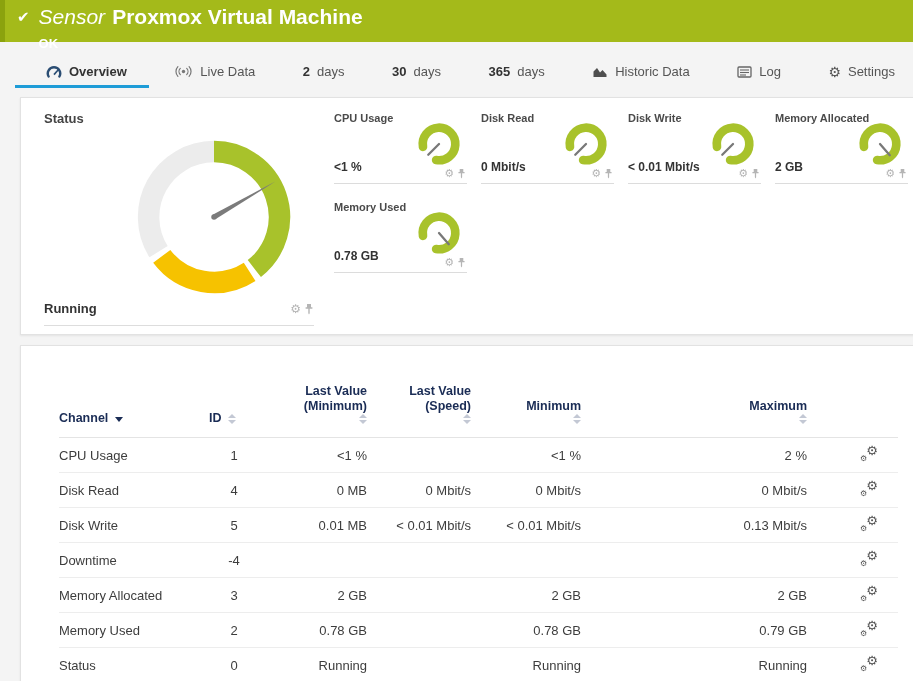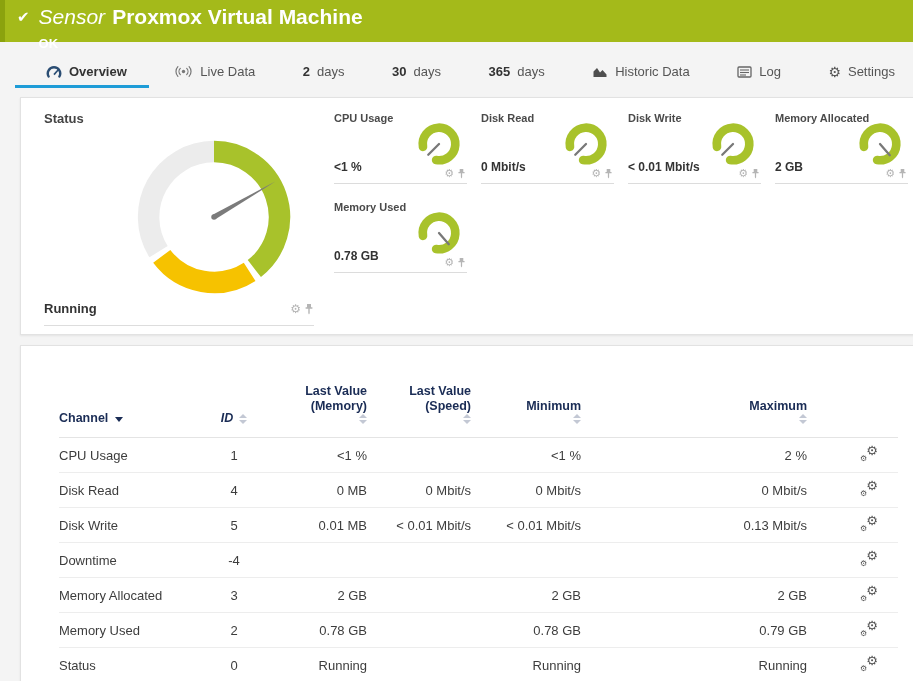--- a/index.html
+++ b/index.html
@@ -76,21 +76,21 @@
     align-items:center;
   }
   .thead{padding-bottom:11px;border-bottom:1px solid #e4e4e4;align-items:end;
     color:#1a2c55;font-size:12.5px;font-weight:bold;line-height:15px;}
   .trow{height:34px;border-bottom:1px solid #ededed;font-size:13px;color:#3d3d3d;}
   .c-id{text-align:center;}
   .c-num{text-align:right;}
   .c-act{text-align:right;padding-right:20px;}
   .hcell{display:flex;align-items:flex-end;}
   .hcell.right{justify-content:flex-end;flex-direction:column;}
-  .hcell.center{justify-content:center;font-style:italic;}
+  .hcell.center{}
   .sort{display:inline-flex;flex-direction:column;gap:2px;margin:0 0 2px 6px;}
   .sort i{display:block;width:0;height:0;border-left:4px solid transparent;border-right:4px solid transparent;}
   .sort .up{border-bottom:4px solid #c3c8d4;}
   .sort .dn{border-top:4px solid #c3c8d4;}
   .caret{display:inline-block;width:0;height:0;margin:0 0 4px 7px;
     border-left:4.5px solid transparent;border-right:4.5px solid transparent;border-top:5px solid #1a2c55;}
   .gears{position:relative;display:inline-block;width:18px;height:16px;color:#555;cursor:pointer;}
   .gears .g-big{position:absolute;right:0;top:-2px;font-size:13px;line-height:1;}
   .gears .g-small{position:absolute;left:0;bottom:-1px;font-size:8px;line-height:1;}
 </style>
@@ -274,21 +274,21 @@
           <span class="caret"></span>
       </div>
       <div class="hcell center">
         <span>ID</span>
           <span class="sort">
             <i class="up"></i>
             <i class="dn"></i>
           </span>
       </div>
       <div class="hcell right">
-        <span style="text-align:right"><span>Last Value</span><br><span>(Memory)</span></span>
+        <span style="text-align:right"><span>Last Value</span><br><span>(Minimum)</span></span>
           <span class="sort">
             <i class="up"></i>
             <i class="dn"></i>
           </span>
       </div>
       <div class="hcell right">
         <span style="text-align:right"><span>Last Value</span><br><span>(Speed)</span></span>
           <span class="sort">
             <i class="up"></i>
             <i class="dn"></i>

